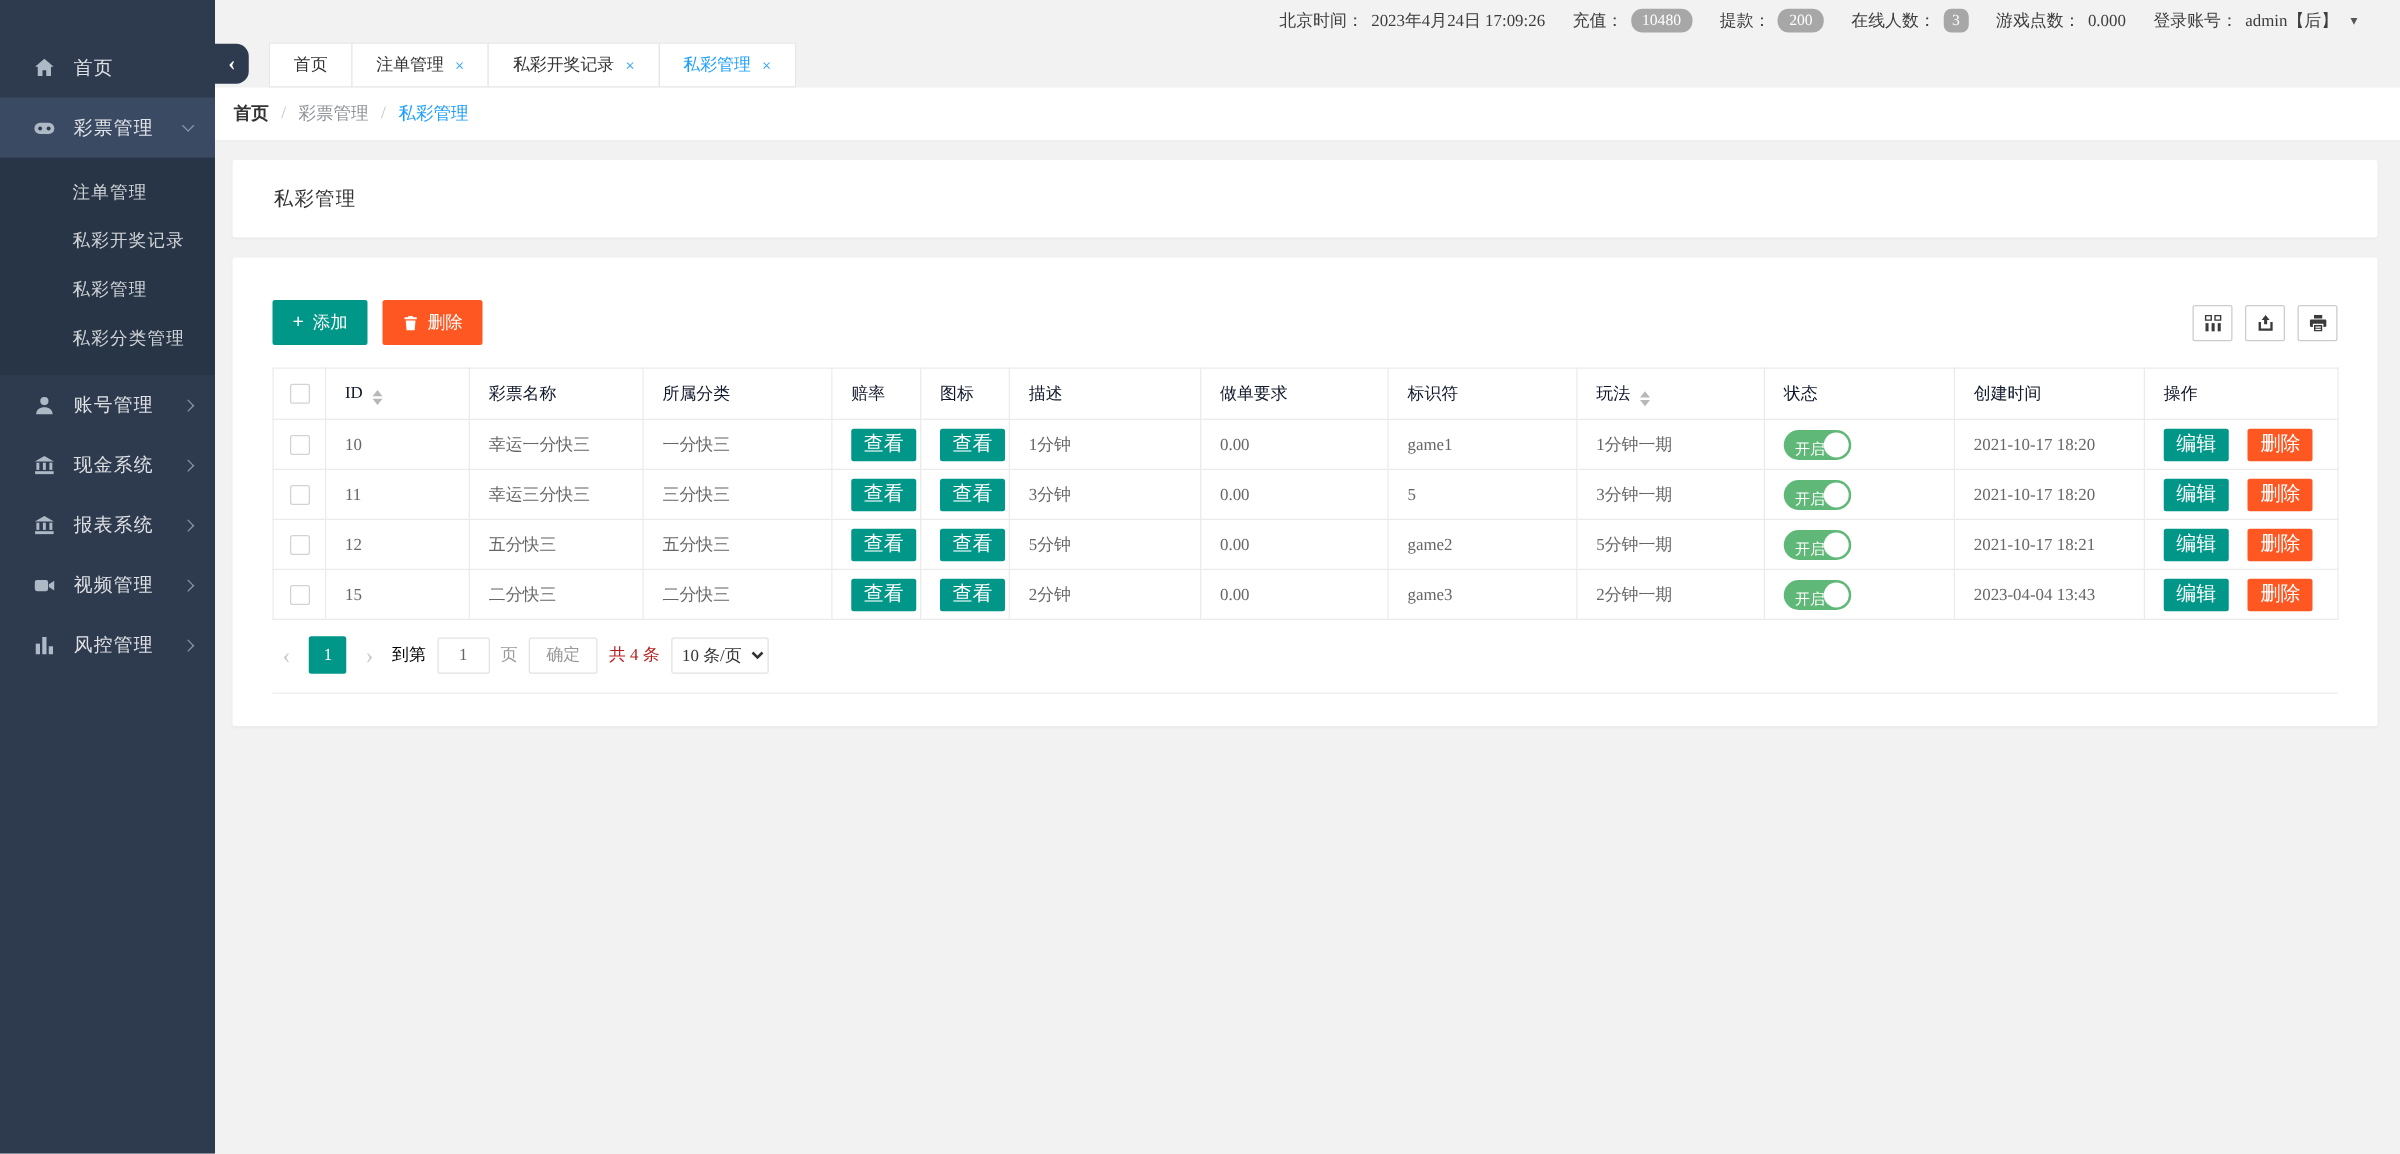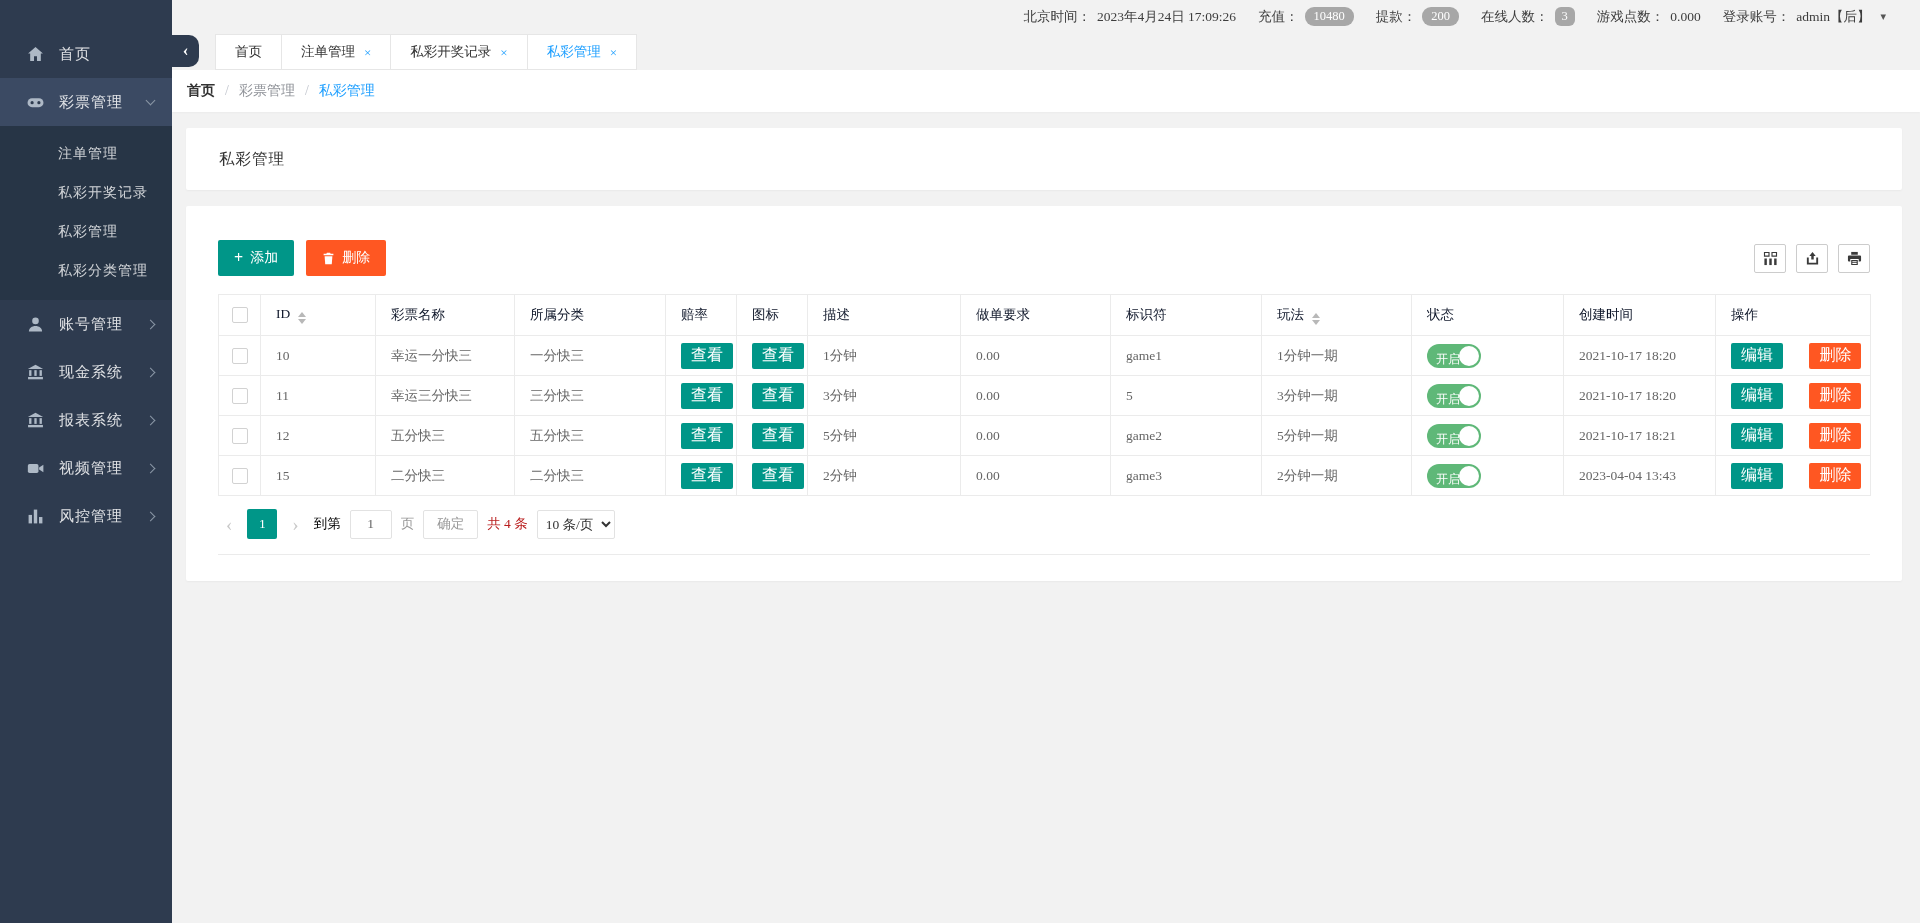--- a/index.html
+++ b/index.html
@@ -81,21 +81,21 @@
     padding:0 15px; font-size:13.5px; color:#666; height:40px; overflow:hidden; white-space:nowrap; }
   .data-table th { color:#0f172a; height:41px; }
   .col-cb { text-align:center !important; padding:0 !important; }
   .cb { width:16px; height:16px; border:1px solid #d2d2d2; border-radius:2px; background:#fff;
     display:inline-block; vertical-align:middle; cursor:pointer; }
   .sort { display:inline-flex; flex-direction:column; gap:2px; margin-left:8px; vertical-align:1px; cursor:pointer; }
   .sort i { width:0; height:0; border-left:4.5px solid transparent; border-right:4.5px solid transparent; display:block; }
   .sort .up { border-bottom:5px solid #b8b8b8; }
   .sort .dn { border-top:5px solid #b8b8b8; }
   .btn-sm { height:26px; padding:0 10px; font-size:16px; }
-  .op-btns .btn-sm { margin-right:23px; }
+  .op-btns .btn-sm { margin-right:12px; }
   .switch { width:54px; height:24px; border-radius:24px; background:#5fb878; display:inline-flex;
     align-items:flex-end; position:relative; cursor:pointer; vertical-align:middle; }
   .switch-label { color:#fff; font-size:12px; margin-left:9px; }
   .knob { width:20px; height:20px; border-radius:50%; background:#fff; position:absolute; right:2px; top:2px; }
 
   
   .page-bar { display:flex; align-items:center; gap:9px; padding:13px 2px 15px;
     border-bottom:1px solid #ebebeb; font-size:13.5px; color:#666; width:1652px; }
   .pg-arrow { color:#c9c9c9; font-size:19px; padding:0 6px; cursor:pointer; line-height:1; }
   .pg-num { min-width:30px; height:30px; background:#009688; color:#fff; border-radius:2px;

